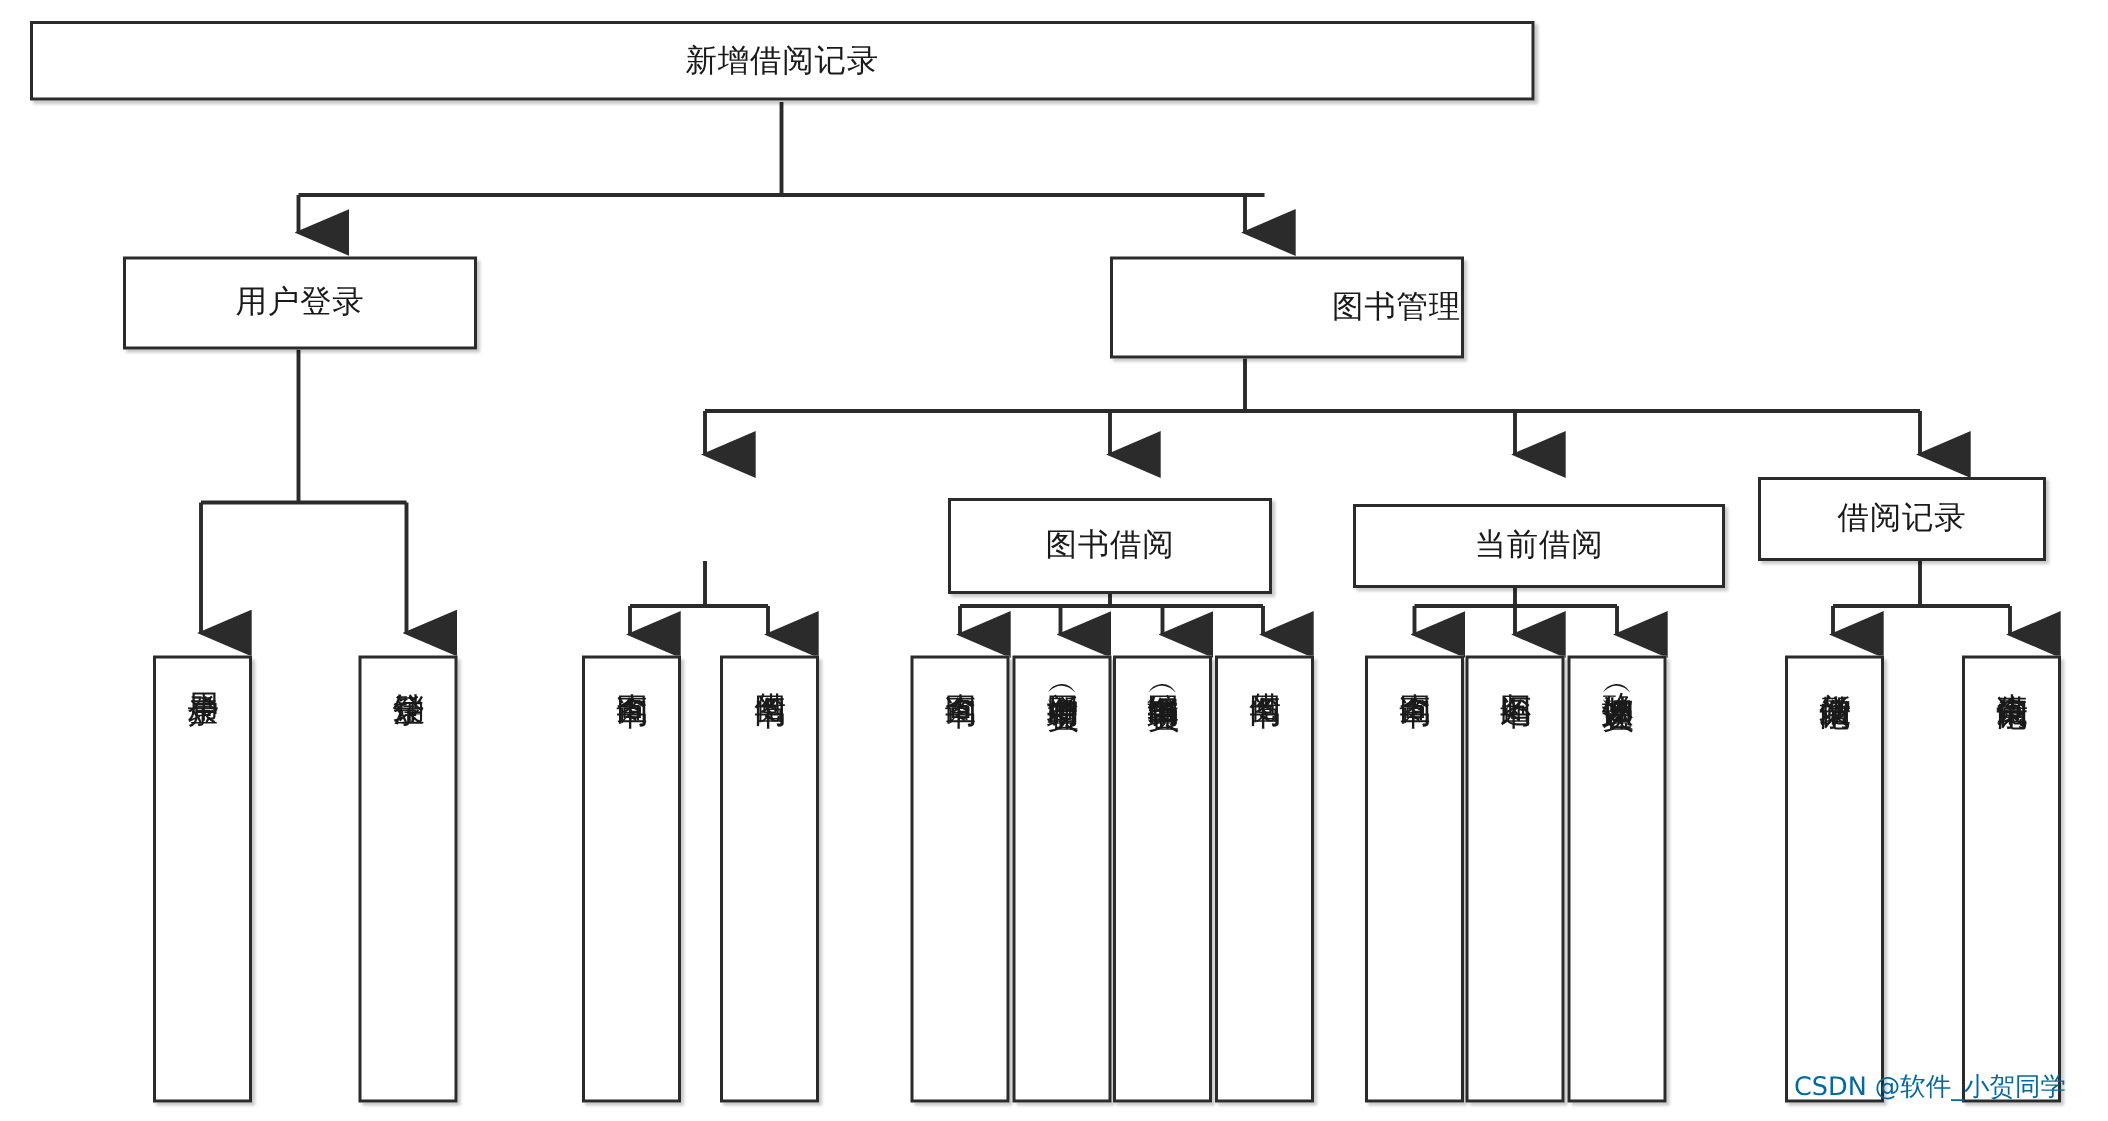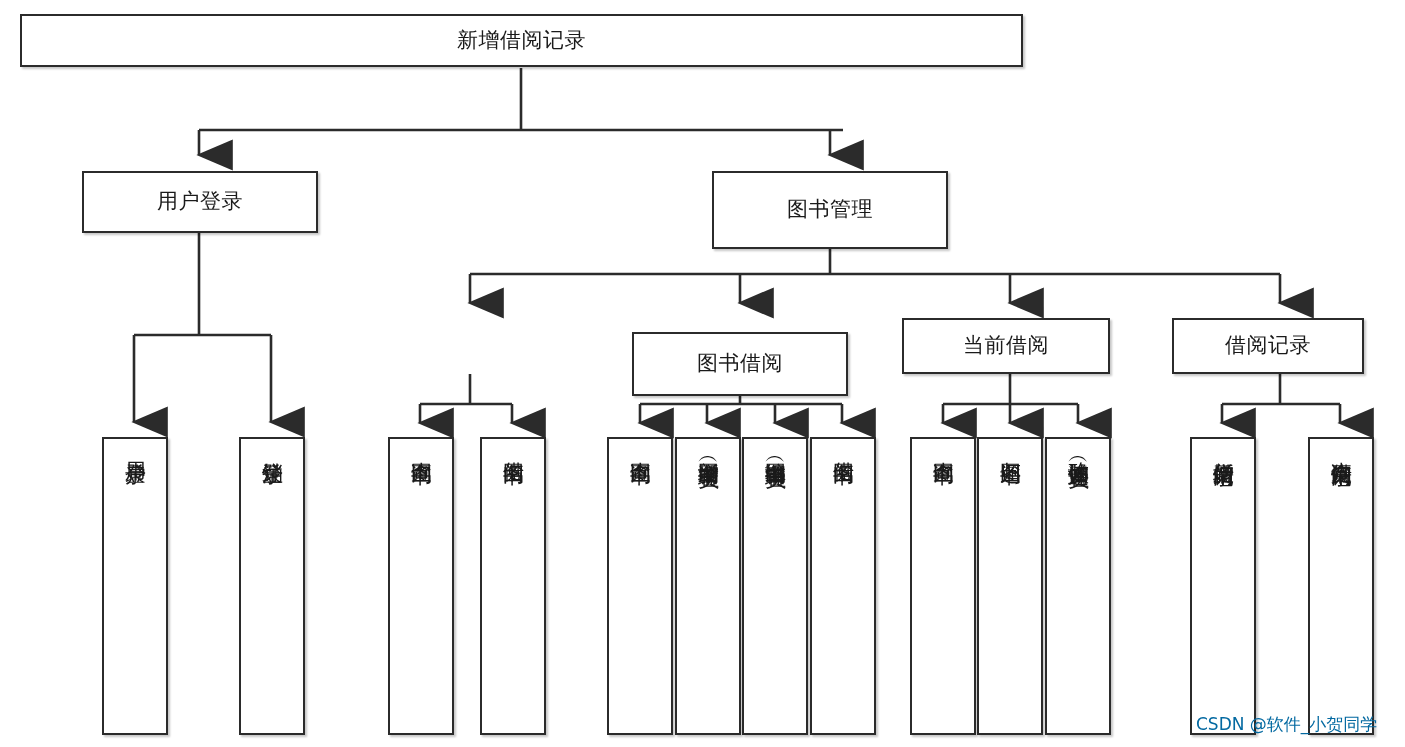--- a/index.html
+++ b/index.html
@@ -131,28 +131,28 @@
     </g>
   </svg>
 
   <div class="node node-root" style="left:20px; top:14px; width:1003px; height:53px;">
     <span class="label">新增借阅记录</span>
   </div>
 
   <div class="node node-l1" style="left:82px; top:171px; width:236px; height:62px;">
     <span class="label">用户登录</span>
   </div>
-  <div class="node node-l1" style="left:712px; top:171px; width:236px; height:78px;">
+  <div class="node node-l1" style="left:740px; top:171px; width:236px; height:68px;justify-content:flex-end;">
     <span class="label">图书管理</span>
   </div>
 
   <div class="node node-l2" style="left:632px; top:332px; width:216px; height:64px;">
     <span class="label">图书借阅</span>
   </div>
-  <div class="node node-l2" style="left:902px; top:318px; width:208px; height:56px;">
+  <div class="node node-l2" style="left:902px; top:336px; width:248px; height:56px;">
     <span class="label">当前借阅</span>
   </div>
   <div class="node node-l2" style="left:1172px; top:318px; width:192px; height:56px;align-items:center;">
     <span class="label">借阅记录</span>
   </div>
 
   <div class="node node-leaf" style="left:102px; top:437px; width:66px; height:298px;">
     <span class="label">用户登录</span>
   </div>
   <div class="node node-leaf" style="left:239px; top:437px; width:66px; height:298px;">

